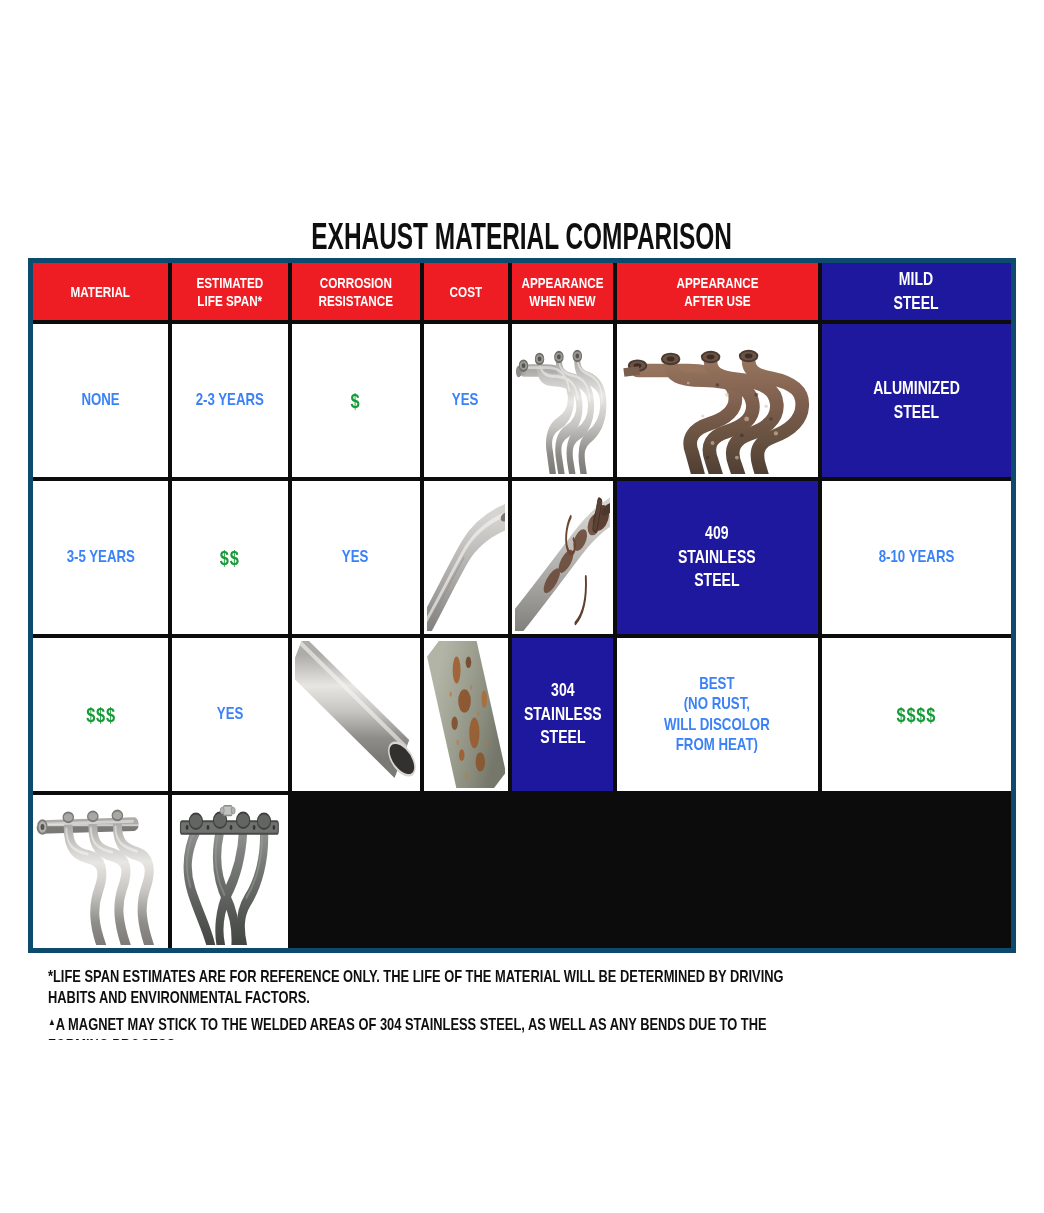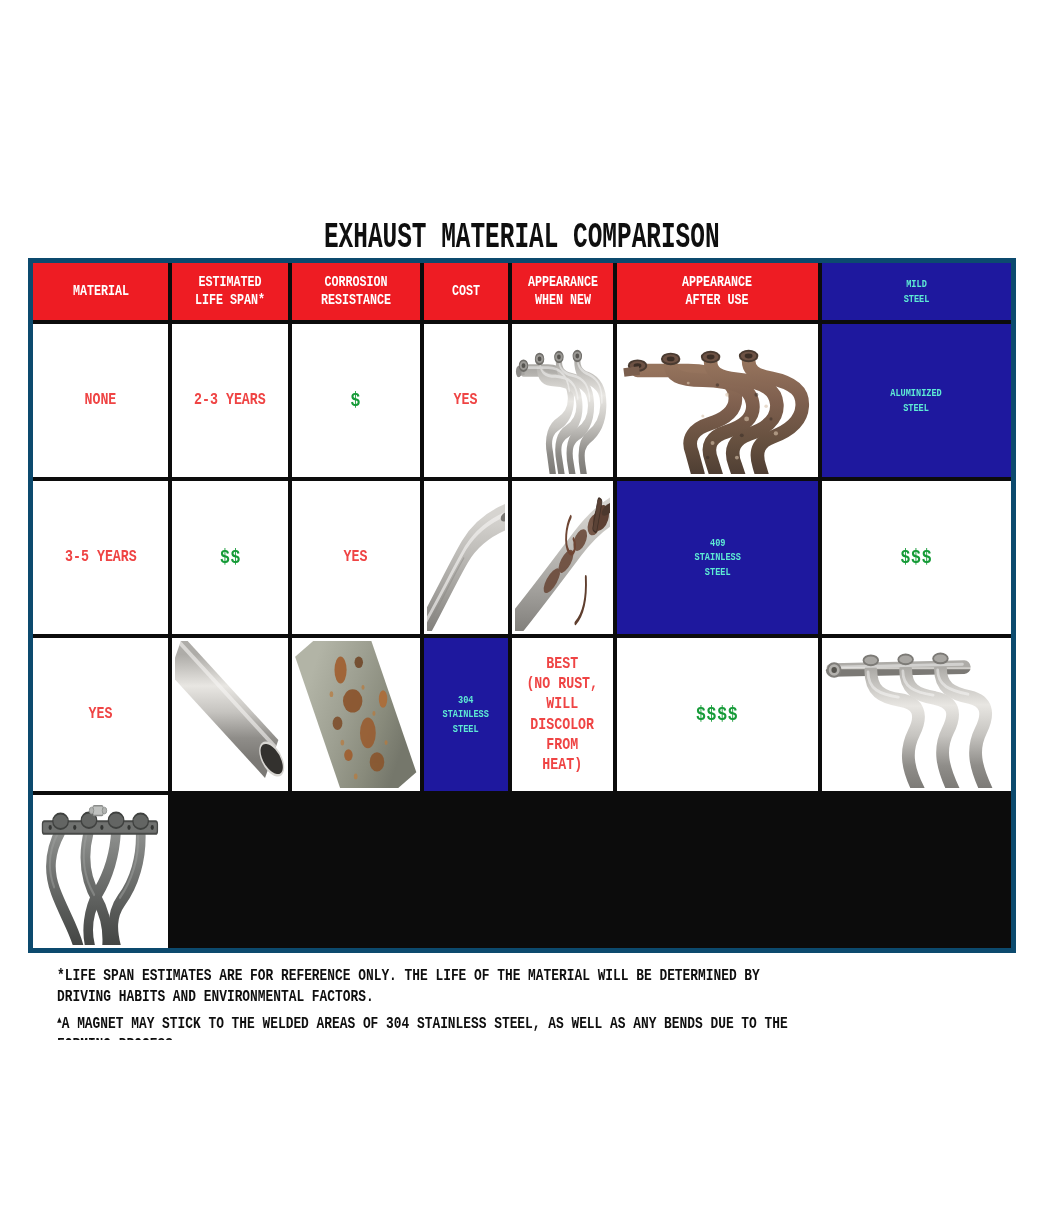--- a/index.html
+++ b/index.html
@@ -1,34 +1,34 @@
 <!DOCTYPE html>
 <html><head>
 <meta charset="utf-8">
 <style>
   html,body{margin:0;padding:0;background:#ffffff;}
   .page{position:relative;width:1044px;height:1040px;background:#ffffff;overflow:hidden;
-        font-family:Liberation Mono, monospace;font-weight:bold;color:#111;border-radius:11px;}
+        font-family:Liberation Sans, sans-serif;font-weight:bold;color:#111;border-radius:11px;}
   .cond{display:inline-block;transform:scaleX(.78);transform-origin:center center;white-space:pre-line;}
   .title{position:absolute;top:216px;left:0;width:1044px;text-align:center;margin:0;
          font-size:37px;letter-spacing:0;color:#0f0f0f;}
   .title .cond{transform:scaleX(.66);}
   .tbl{position:absolute;left:28px;top:258px;width:988px;height:695px;box-sizing:border-box;
        background:#0c0c0c;border:5px solid #0c4a6e;display:grid;gap:4px;
        grid-template-columns:140fr 120fr 132fr 88fr 104fr 208fr 196fr;
        grid-template-rows:57px 1fr 1fr 1fr 1fr;}
   .cell{display:flex;align-items:center;justify-content:center;text-align:center;overflow:hidden;position:relative;}
   .th{background:#ee1c23;color:#ffffff;font-size:15px;line-height:1.18;}
-  .mat{background:#1e189e;color:#5eead4;font-size:11px;line-height:1.3;}
-  .val{background:#ffffff;color:#ef4444;font-size:17px;line-height:1.18;}
+  .mat{background:#1e189e;color:#ffffff;font-size:18px;line-height:1.3;}
+  .val{background:#ffffff;color:#3b82f6;font-size:17px;line-height:1.18;}
   .cost{background:#ffffff;color:#169b38;font-size:21px;letter-spacing:1px;}
   .img{background:#ffffff;padding:0;}
   .img svg{position:absolute;inset:3px;width:calc(100% - 6px);height:calc(100% - 6px);}
   sup.tri{font-size:10px;vertical-align:6px;margin-left:1px;}
-  .fnotes{position:absolute;left:57px;top:966px;width:980px;}
+  .fnotes{position:absolute;left:48px;top:966px;width:980px;}
   .fnote{margin:0 0 7px 0;font-size:16.5px;line-height:1.25;color:#0f0f0f;}
   .fnote .cond{transform:scaleX(.78);transform-origin:left center;white-space:normal;}
   .fnote .tri2{font-size:10px;vertical-align:5px;}
 </style>
 </head>
 <body>
 
 <svg width="0" height="0" style="position:absolute">
   <defs>
     <linearGradient id="silv" x1="0" y1="0" x2="0" y2="1">
@@ -216,20 +216,23 @@
         <ellipse cx="197" cy="26" rx="5" ry="14" transform="rotate(70 197 26)" fill="#4c382d"></ellipse>
         <path d="M118 34 C108 44 104 62 114 70 C124 77 132 64 124 57" stroke="#6f4634" stroke-width="4" fill="none" stroke-linecap="round"></path>
         <path d="M150 96 C152 118 146 134 128 144" stroke="#5f3e2e" stroke-width="4" fill="none" stroke-linecap="round"></path>
       </svg>
     </div>
 
     <div class="cell mat">
         <span class="cond">409
 STAINLESS
 STEEL</span>
+      </div>
+    <div class="cell val">
+        <span class="cond">8-10 YEARS</span>
       </div>
     <div class="cell cost">
         <span class="cond">$$$</span>
       </div>
     <div class="cell val">
         <span class="cond"><span>YES</span><sup class="tri"></sup></span>
       </div>
     <div class="cell img">
       <svg viewBox="0 0 200 152" preserveAspectRatio="none">
         <path d="M2 14 L176 122" stroke="url(#silv)" stroke-width="46" fill="none" stroke-linecap="butt"></path>

